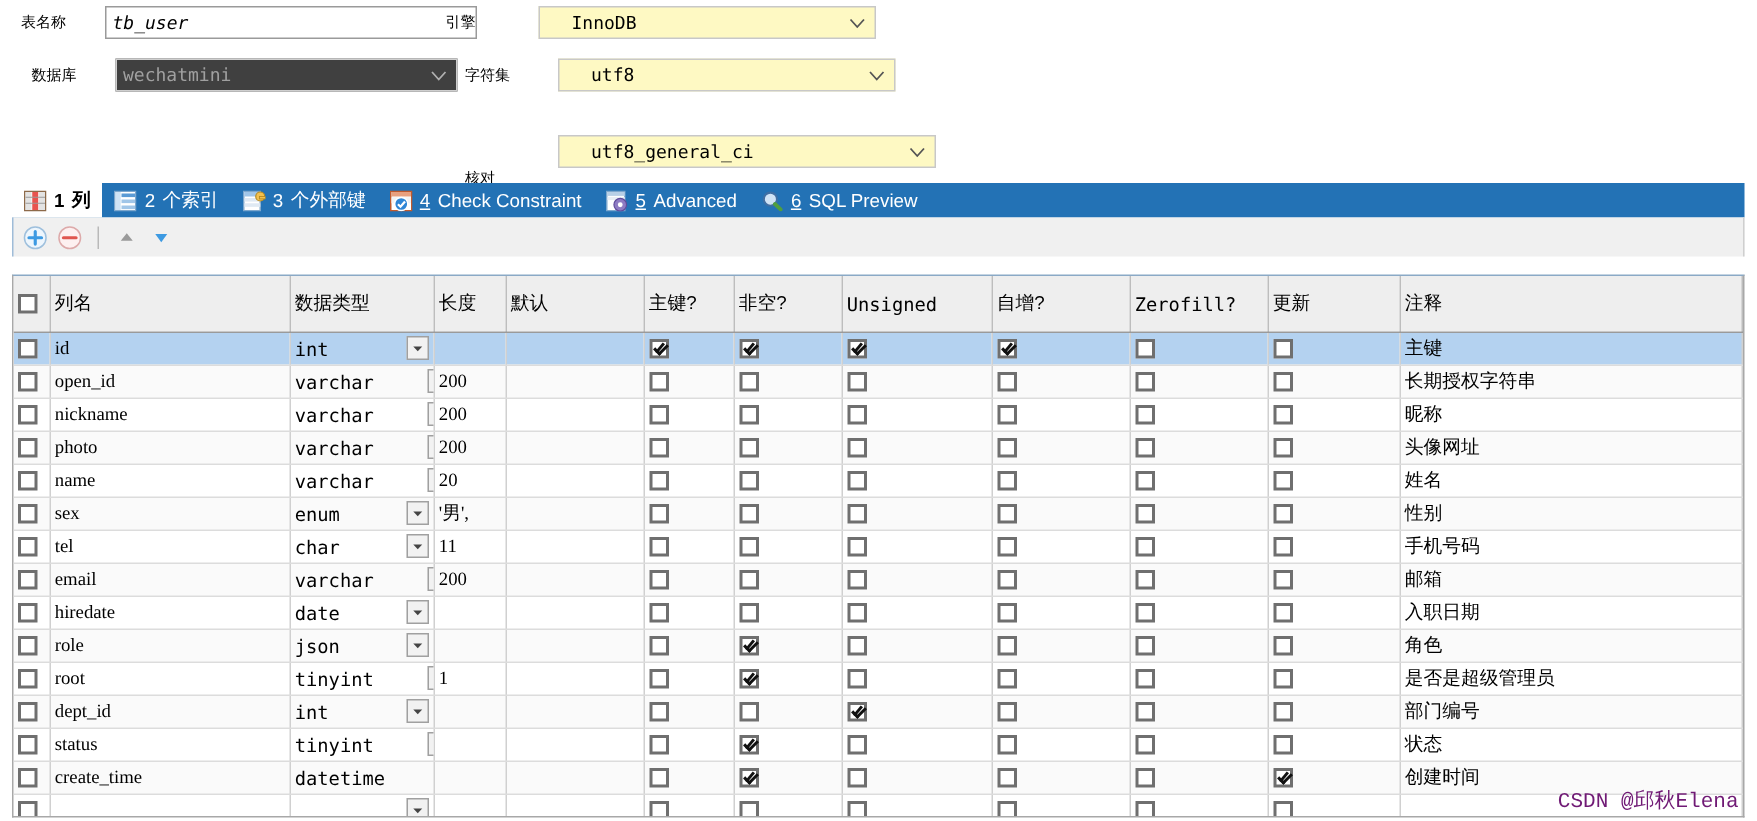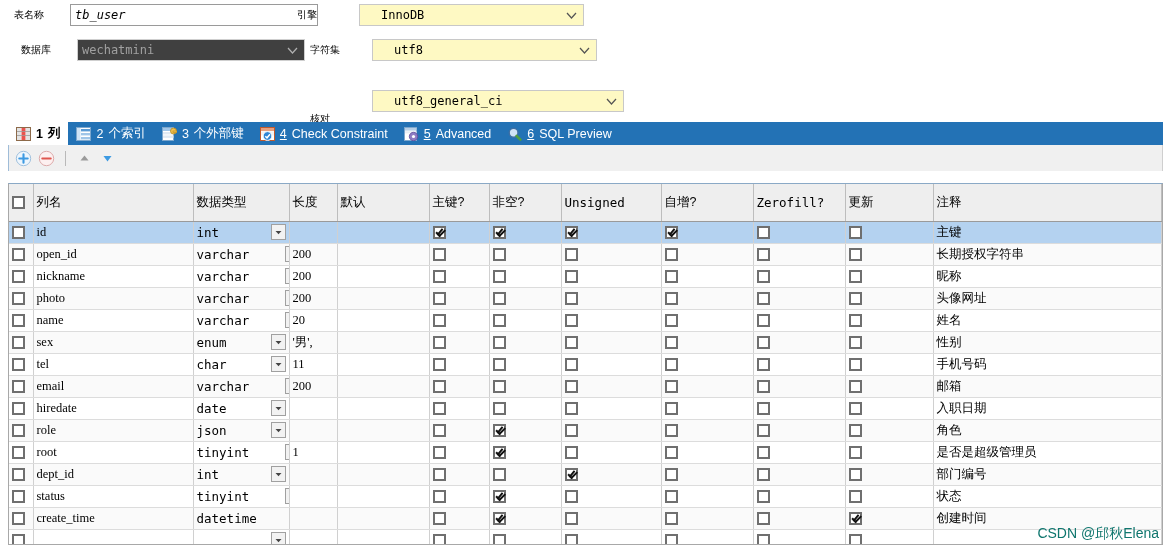--- a/index.html
+++ b/index.html
@@ -114,22 +114,22 @@
   .ddbtn {
     width: 15px; height: 16px; border: 1px solid #a0a0a0; background: #f2f2f2;
     display: flex; align-items: center; justify-content: center; flex: 0 0 auto;
     cursor: default;
   }
   .ddbtn svg { display: block; }
 
   
   .wm {
     position: absolute; right: 12px; bottom: 4px;
-    color: #0f766e; font-size: 14px;
-    font-family: Liberation Sans, sans-serif;
+    color: #701a75; font-size: 14px;
+    font-family: Liberation Mono, monospace;
     pointer-events: none; white-space: nowrap;
   }
 </style>
 </head>
 <body>
 
 <div class="page">
 
   <div class="form-area">
 

